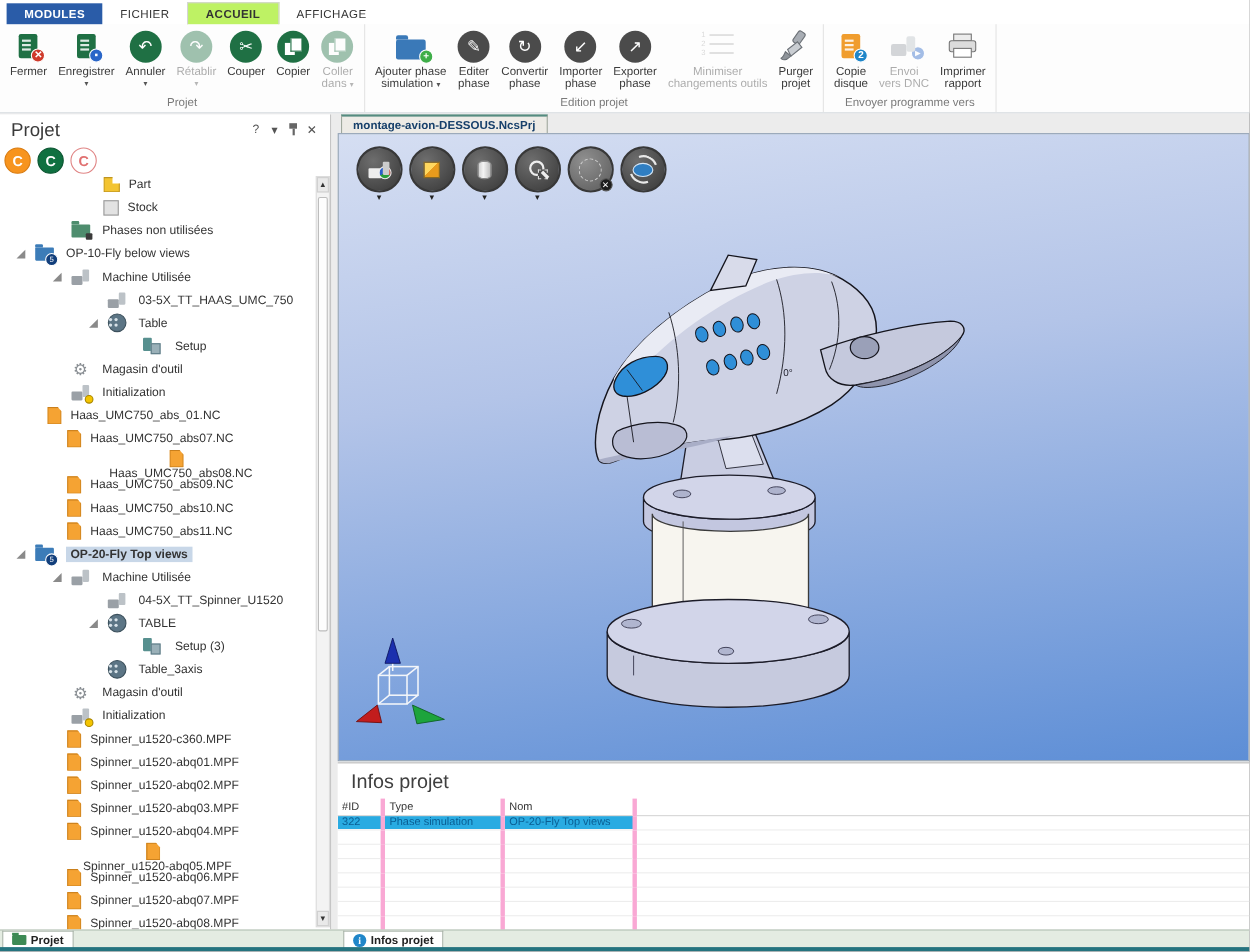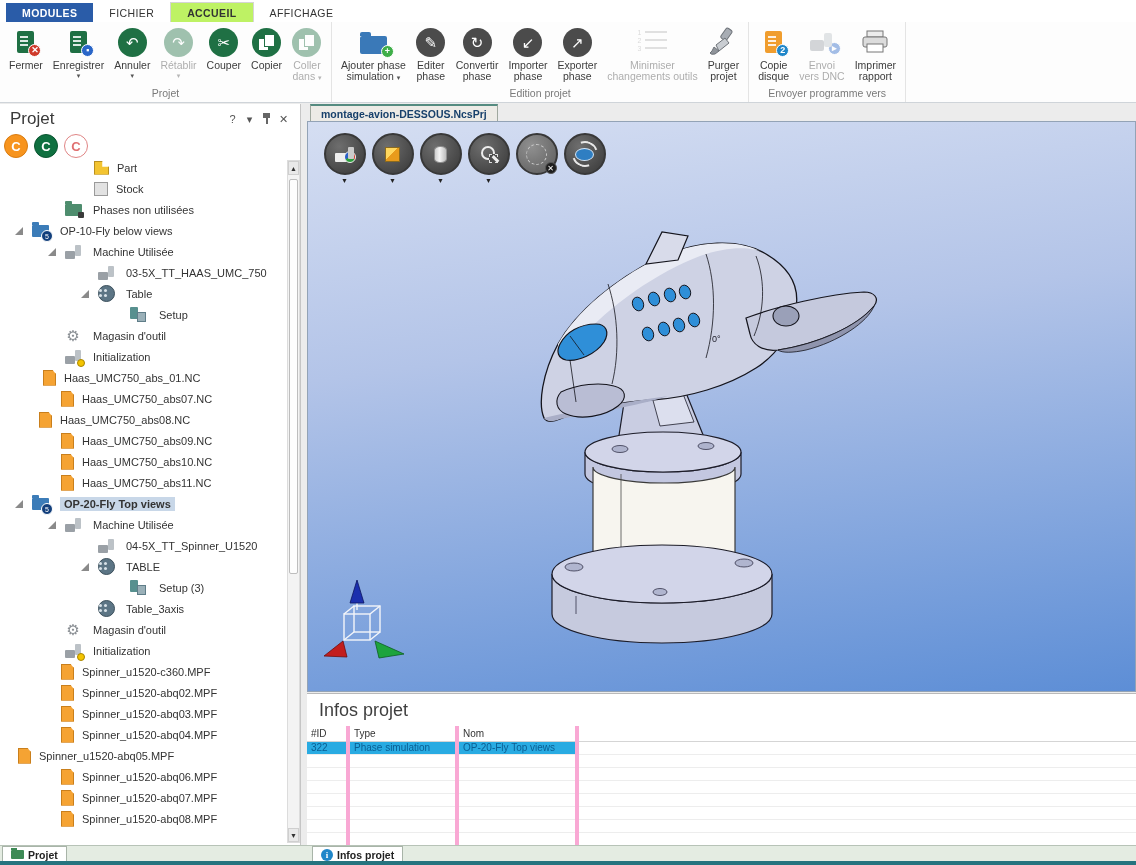--- a/index.html
+++ b/index.html
@@ -380,21 +380,21 @@
         <div class="trow" style="padding-left: 25px;">
           <span class="texp"></span>
           <span class="ti ti-nc-file"></span>
           <span class="tlabel">Haas_UMC750_abs_01.NC</span>
         </div>
         <div class="trow" style="padding-left: 43px;">
           <span class="texp"></span>
           <span class="ti ti-nc-file"></span>
           <span class="tlabel">Haas_UMC750_abs07.NC</span>
         </div>
-        <div class="trow" style="padding-left: 21px;">
+        <div class="trow" style="padding-left: 43px; flex-direction: column;">
           <span class="texp"></span>
           <span class="ti ti-nc-file"></span>
           <span class="tlabel">Haas_UMC750_abs08.NC</span>
         </div>
         <div class="trow" style="padding-left: 43px;">
           <span class="texp"></span>
           <span class="ti ti-nc-file"></span>
           <span class="tlabel">Haas_UMC750_abs09.NC</span>
         </div>
         <div class="trow" style="padding-left: 43px;">
@@ -457,33 +457,38 @@
           <span class="tlabel">Initialization</span>
         </div>
         <div class="trow" style="padding-left: 43px; text-align: right;">
           <span class="texp"></span>
           <span class="ti ti-nc-file"></span>
           <span class="tlabel">Spinner_u1520-c360.MPF</span>
         </div>
         <div class="trow" style="padding-left: 43px;">
           <span class="texp"></span>
           <span class="ti ti-nc-file"></span>
+          <span class="tlabel">Spinner_u1520-abq01.MPF</span>
+        </div>
+        <div class="trow" style="padding-left: 43px;">
+          <span class="texp"></span>
+          <span class="ti ti-nc-file"></span>
           <span class="tlabel">Spinner_u1520-abq02.MPF</span>
         </div>
         <div class="trow" style="padding-left: 43px;">
           <span class="texp"></span>
           <span class="ti ti-nc-file"></span>
           <span class="tlabel">Spinner_u1520-abq03.MPF</span>
         </div>
         <div class="trow" style="padding-left: 43px;">
           <span class="texp"></span>
           <span class="ti ti-nc-file"></span>
           <span class="tlabel">Spinner_u1520-abq04.MPF</span>
         </div>
-        <div class="trow" style="">
+        <div class="trow" style=" flex-direction: column;">
           <span class="texp"></span>
           <span class="ti ti-nc-file"></span>
           <span class="tlabel">Spinner_u1520-abq05.MPF</span>
         </div>
         <div class="trow" style="padding-left: 43px;">
           <span class="texp"></span>
           <span class="ti ti-nc-file"></span>
           <span class="tlabel">Spinner_u1520-abq06.MPF</span>
         </div>
         <div class="trow" style="padding-left: 43px;">

